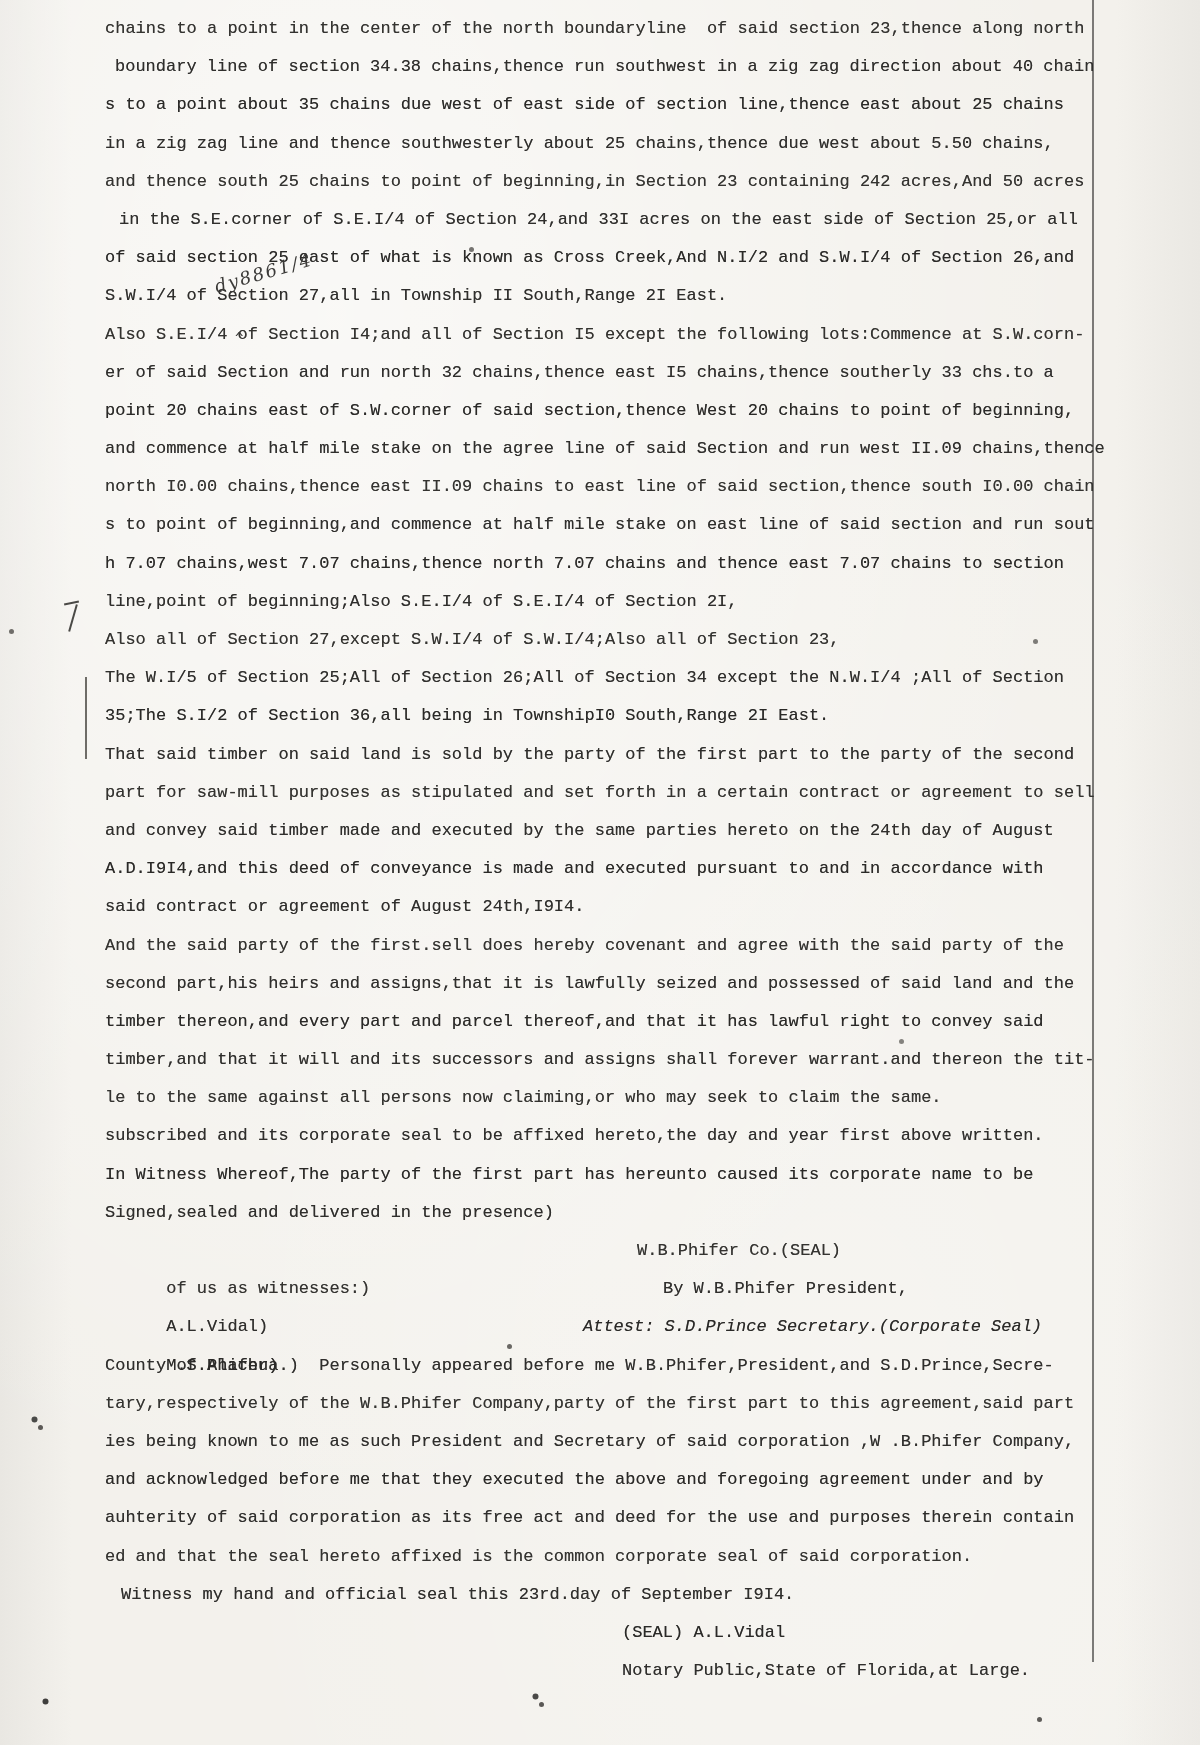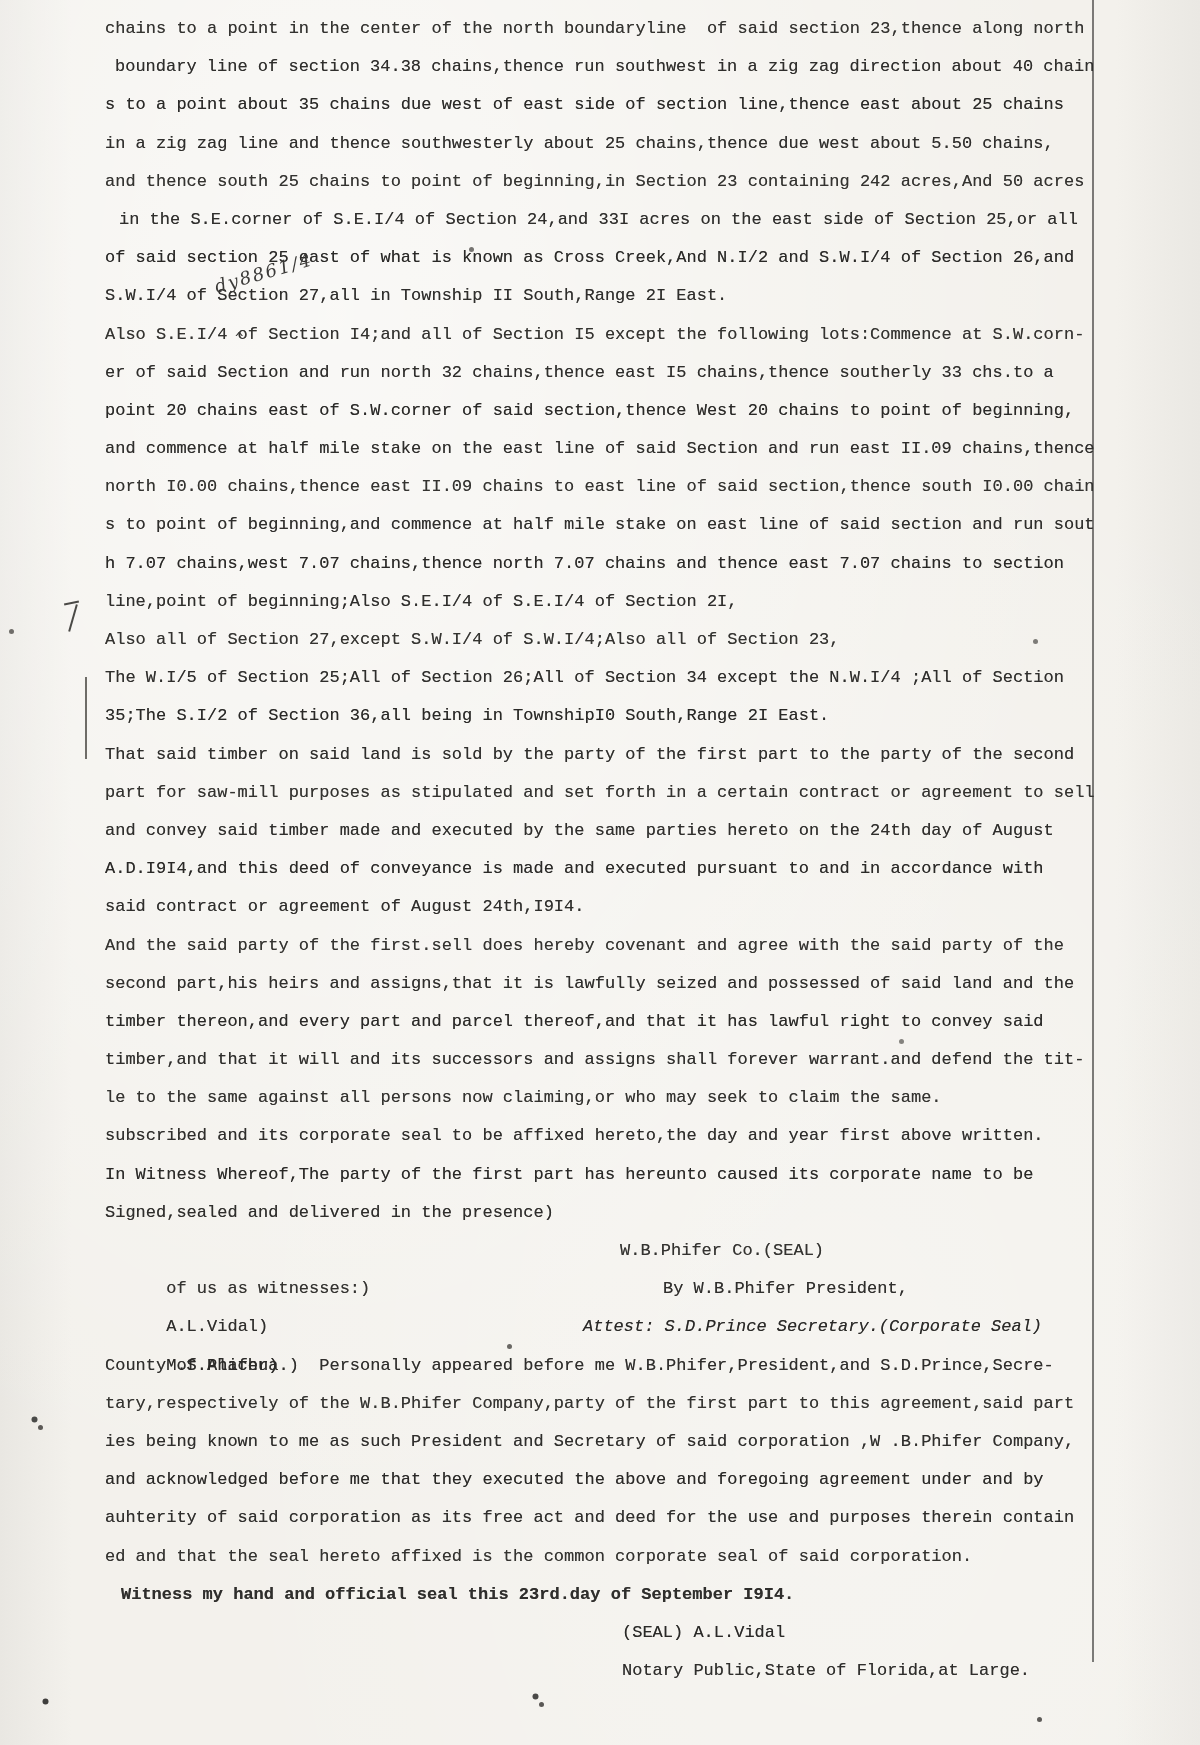--- a/index.html
+++ b/index.html
@@ -23,24 +23,24 @@
   .text-block{
     position:absolute;left:105px;top:10px;width:1010px;
     color:#2f2e2c;font-size:17px;
     text-shadow:0 0 0.5px rgba(30,30,30,0.55);
   }
   .tline{height:38.2px;line-height:38.2px;white-space:pre;}
   .tline:nth-child(4n+1){color:#343330;}
   .tline:nth-child(4n+3){color:#2a2927;}
   .ind-a{padding-left:10px;}
   .ind-b{padding-left:14px;}
-  .ind-c{padding-left:16px;font-weight:bold;}
+  .ind-c{padding-left:16px;}
   .wrow{position:relative;}
   .wright{position:absolute;top:0;white-space:pre;}
-  .wr-a{left:515px;}
+  .wr-a{left:532px;}
   .wr-b{left:558px;}
   .wr-c{left:478px;font-style:italic;}
   .pad-close{padding-left:517px;}
   .handwritten{
     position:absolute;left:213px;top:262px;
     font-family:"DejaVu Serif",serif;font-style:italic;
     font-size:18px;color:#3b3a38;letter-spacing:2px;
     transform:rotate(-16deg);
   }
   .caret-mark{
@@ -88,37 +88,37 @@
     <div class="tline ind-a">boundary line of section 34.38 chains,thence run southwest in a zig zag direction about 40 chain</div>
     <div class="tline">s to a point about 35 chains due west of east side of section line,thence east about 25 chains</div>
     <div class="tline">in a zig zag line and thence southwesterly about 25 chains,thence due west about 5.50 chains,</div>
     <div class="tline">and thence south 25 chains to point of beginning,in Section 23 containing 242 acres,And 50 acres</div>
     <div class="tline ind-b">in the S.E.corner of S.E.I/4 of Section 24,and 33I acres on the east side of Section 25,or all</div>
     <div class="tline">of said section 25 east of what is known as Cross Creek,And N.I/2 and S.W.I/4 of Section 26,and</div>
     <div class="tline">S.W.I/4 of Section 27,all in Township II South,Range 2I East.</div>
     <div class="tline">Also S.E.I/4 of Section I4;and all of Section I5 except the following lots:Commence at S.W.corn-</div>
     <div class="tline">er of said Section and run north 32 chains,thence east I5 chains,thence southerly 33 chs.to a</div>
     <div class="tline">point 20 chains east of S.W.corner of said section,thence West 20 chains to point of beginning,</div>
-    <div class="tline">and commence at half mile stake on the east line of said Section and run east II.09 chains,thence</div>
+    <div class="tline">and commence at half mile stake on the agree line of said Section and run west II.09 chains,thence</div>
     <div class="tline">north I0.00 chains,thence east II.09 chains to east line of said section,thence south I0.00 chain</div>
     <div class="tline">s to point of beginning,and commence at half mile stake on east line of said section and run sout</div>
     <div class="tline">h 7.07 chains,west 7.07 chains,thence north 7.07 chains and thence east 7.07 chains to section</div>
     <div class="tline">line,point of beginning;Also S.E.I/4 of S.E.I/4 of Section 2I,</div>
     <div class="tline">Also all of Section 27,except S.W.I/4 of S.W.I/4;Also all of Section 23,</div>
     <div class="tline">The W.I/5 of Section 25;All of Section 26;All of Section 34 except the N.W.I/4 ;All of Section</div>
     <div class="tline">35;The S.I/2 of Section 36,all being in TownshipI0 South,Range 2I East.</div>
     <div class="tline">That said timber on said land is sold by the party of the first part to the party of the second</div>
     <div class="tline">part for saw-mill purposes as stipulated and set forth in a certain contract or agreement to sell</div>
     <div class="tline">and convey said timber made and executed by the same parties hereto on the 24th day of August</div>
     <div class="tline">A.D.I9I4,and this deed of conveyance is made and executed pursuant to and in accordance with</div>
     <div class="tline">said contract or agreement of August 24th,I9I4.</div>
     <div class="tline">And the said party of the first.sell does hereby covenant and agree with the said party of the</div>
     <div class="tline">second part,his heirs and assigns,that it is lawfully seized and possessed of said land and the</div>
     <div class="tline">timber thereon,and every part and parcel thereof,and that it has lawful right to convey said</div>
-    <div class="tline">timber,and that it will and its successors and assigns shall forever warrant.and defend the tit-</div>
+    <div class="tline">timber,and that it will and its successors and assigns shall forever warrant.and thereon the tit-</div>
     <div class="tline">le to the same against all persons now claiming,or who may seek to claim the same.</div>
     <div class="tline">subscribed and its corporate seal to be affixed hereto,the day and year first above written.</div>
     <div class="tline">In Witness Whereof,The party of the first part has hereunto caused its corporate name to be</div>
     <div class="tline">Signed,sealed and delivered in the presence)</div>
 
     <div class="tline wrow">
       <span>of us as witnesses:)</span>
       <span class="wright wr-a">W.B.Phifer Co.(SEAL)</span>
     </div>
     <div class="tline wrow">

